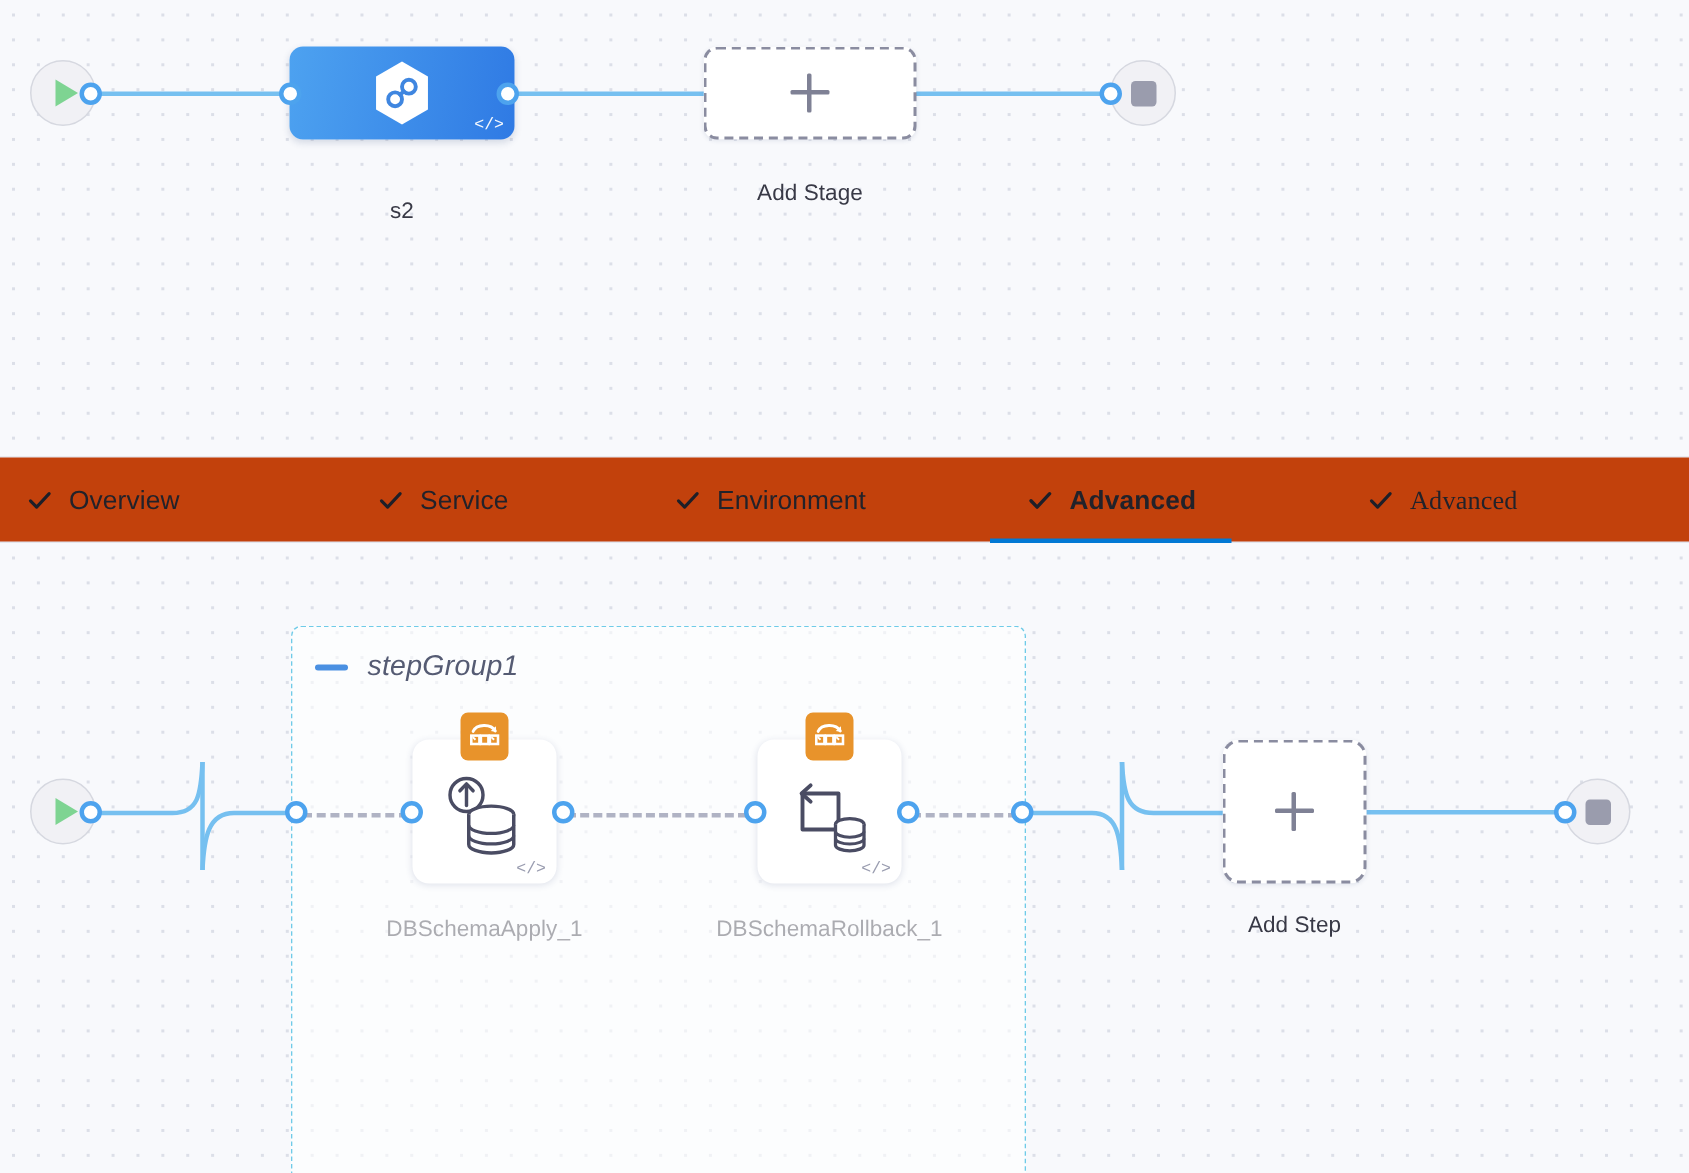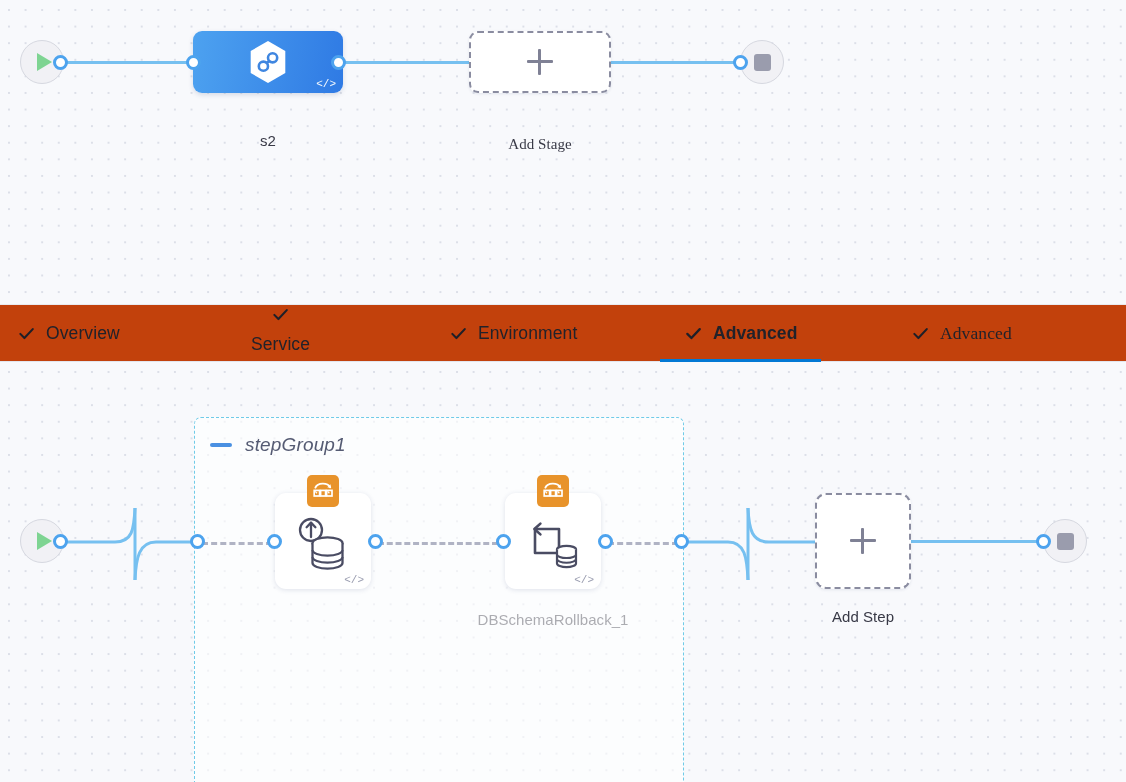--- a/index.html
+++ b/index.html
@@ -66,21 +66,21 @@
   .tab.active::after {
     content: "";
     position: absolute;
     left: -24px; right: -24px;
     bottom: -1px;
     height: 3.5px;
     background: #0278d4;
   }
   
   #tab-overview    { position: absolute; left: 17px;  }
-  #tab-service     { position: absolute; left: 251px; flex-direction: column; }
+  #tab-service     { position: absolute; left: 251px; }
   #tab-environment { position: absolute; left: 449px; }
   #tab-execution   { position: absolute; left: 684px; }
   #tab-advanced    { position: absolute; left: 911px; font-family: Liberation Serif, serif; }
 
   
   .node-label {
     position: absolute;
     text-align: center;
     color: #383946;
     font-size: 15px;
@@ -283,21 +283,21 @@
     </div>
     <div class="port" style="left:186px; top:55px;"></div>
     <div class="port" style="left:331px; top:55px;"></div>
     <div class="node-label" style="left:193px; top:131px; width:150px;">s2</div>
 
     <div class="link" style="left:341px; top:61px; width:130px;"></div>
 
     <div class="add-node" id="add-stage-node" style="left:469px; top:31px;">
       <span class="plus"></span>
     </div>
-    <div class="node-label" style="left:469px; top:135px; width:142px;font-family:Liberation Serif, serif;">Add Stage</div>
+    <div class="node-label" style="left:469px; top:119px; width:142px;">Add Stage</div>
 
     <div class="link" style="left:609px; top:61px; width:138px;"></div>
 
     <div class="terminal" style="left:740px; top:40px;">
       <div class="stop-sq"></div>
     </div>
     <div class="port" style="left:733px; top:55px;"></div>
   </div>
 
   <div id="tab-bar">
@@ -385,20 +385,21 @@
             <path d="M21.5 31 L21.5 51 C21.5 54.1 28.2 56.6 36.5 56.6 C44.8 56.6 51.5 54.1 51.5 51 L51.5 31"></path>
           </g>
           <g fill="none" stroke="#4a4c63" stroke-width="2.1">
             <path d="M21.5 38 C21.5 41.1 28.2 43.6 36.5 43.6 C44.8 43.6 51.5 41.1 51.5 38"></path>
             <path d="M21.5 45 C21.5 48.1 28.2 50.6 36.5 50.6 C44.8 50.6 51.5 48.1 51.5 45"></path>
           </g>
         </svg>
       </div>
       <span class="code-mark">&lt;/&gt;</span>
     </div>
+    <div class="node-label" style="left:237px; top:248px; width:172px;">DBSchemaApply_1</div>
 
     <div class="port" style="left:368px; top:172px;"></div>
     <div class="link-dashed" style="left:378px; top:180px; width:120px;"></div>
     <div class="port" style="left:496px; top:172px;"></div>
 
     <div class="step-node" style="left:505px; top:131px;">
       <div class="step-badge">
         <svg width="24" height="24" viewBox="0 0 24 24">
           <path d="M4.4 8.6 C6.6 3.6 16.4 3.2 19.2 8.3" fill="none" stroke="#ffffff" stroke-width="1.9" stroke-linecap="round"></path>
           <path d="M19.6 5.2 L19.8 9.0 L16.2 8.3" fill="#ffffff"></path>

